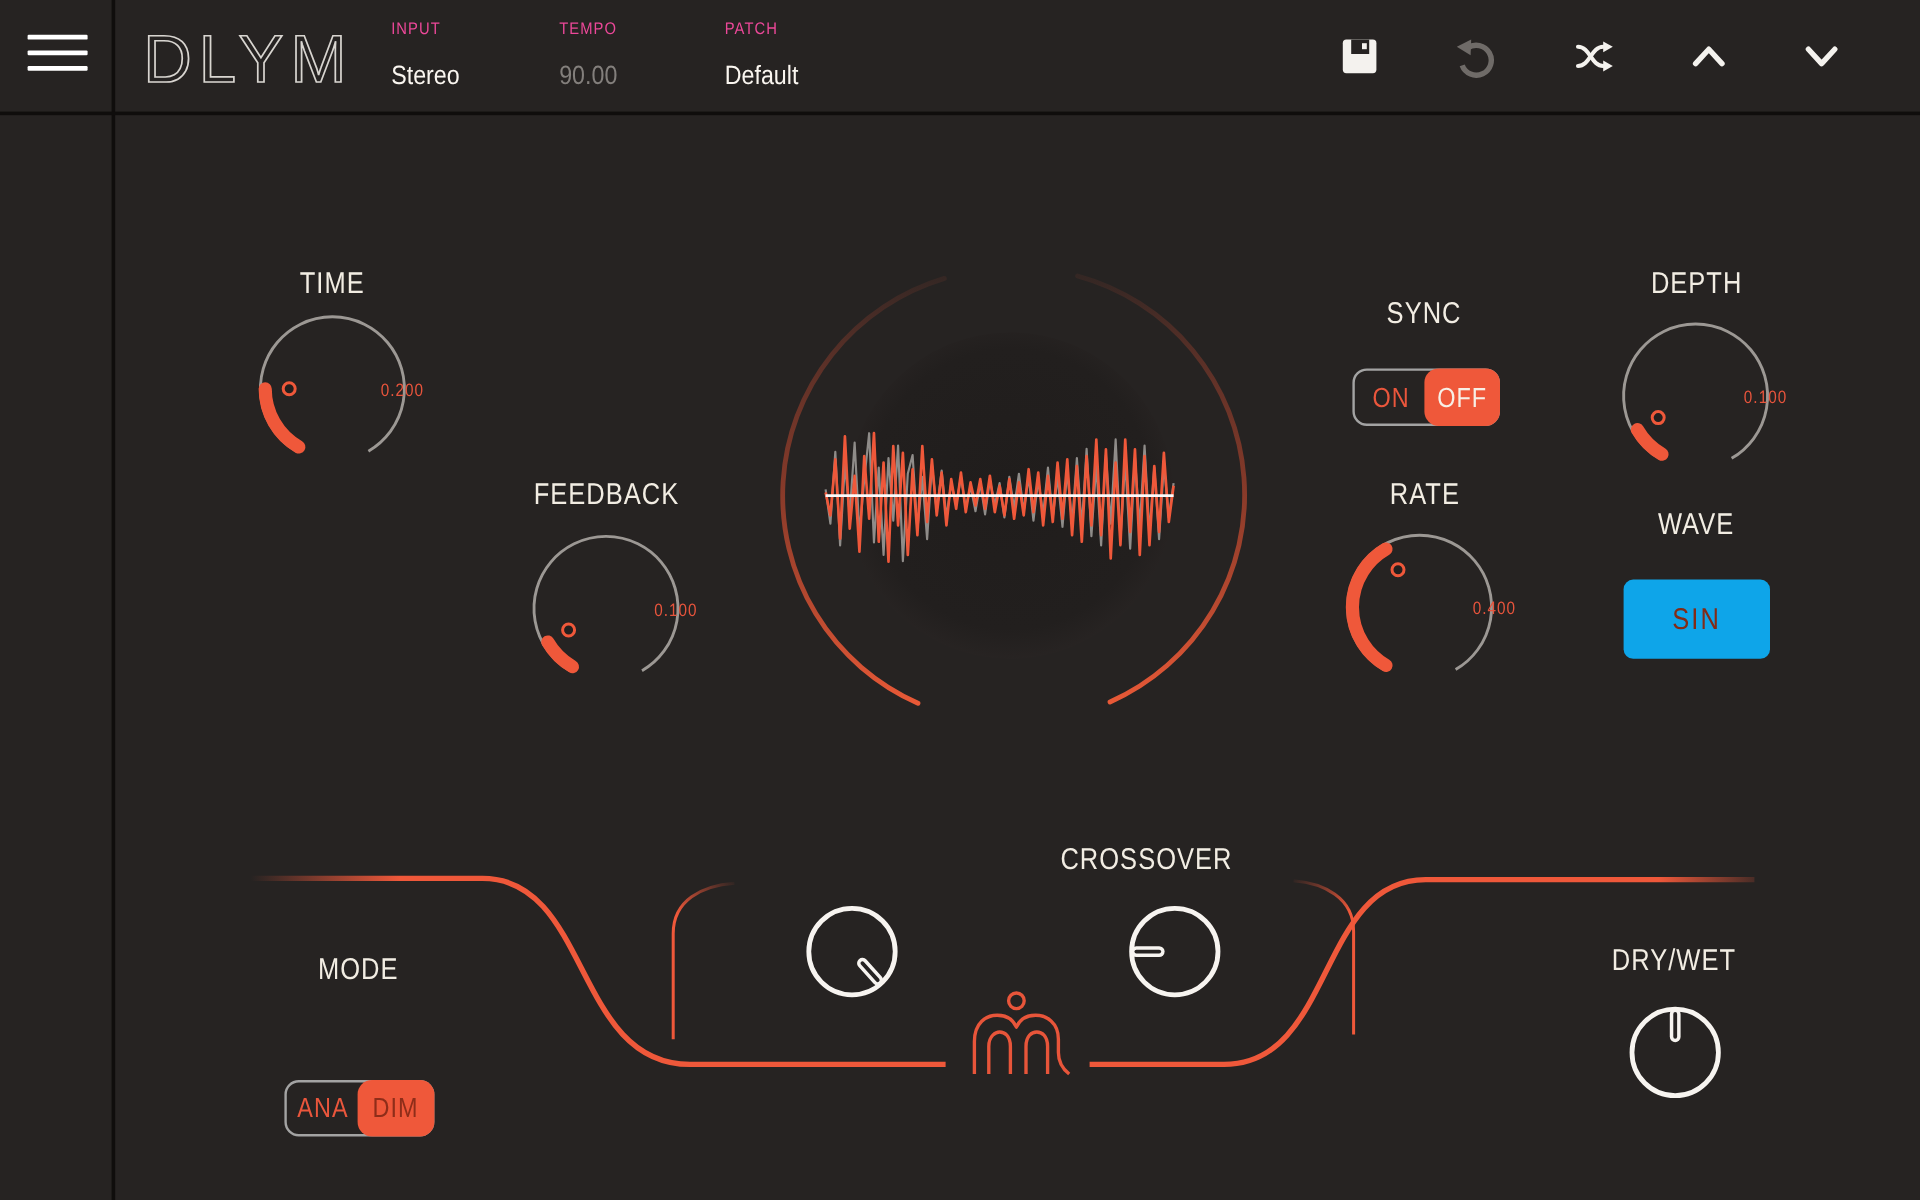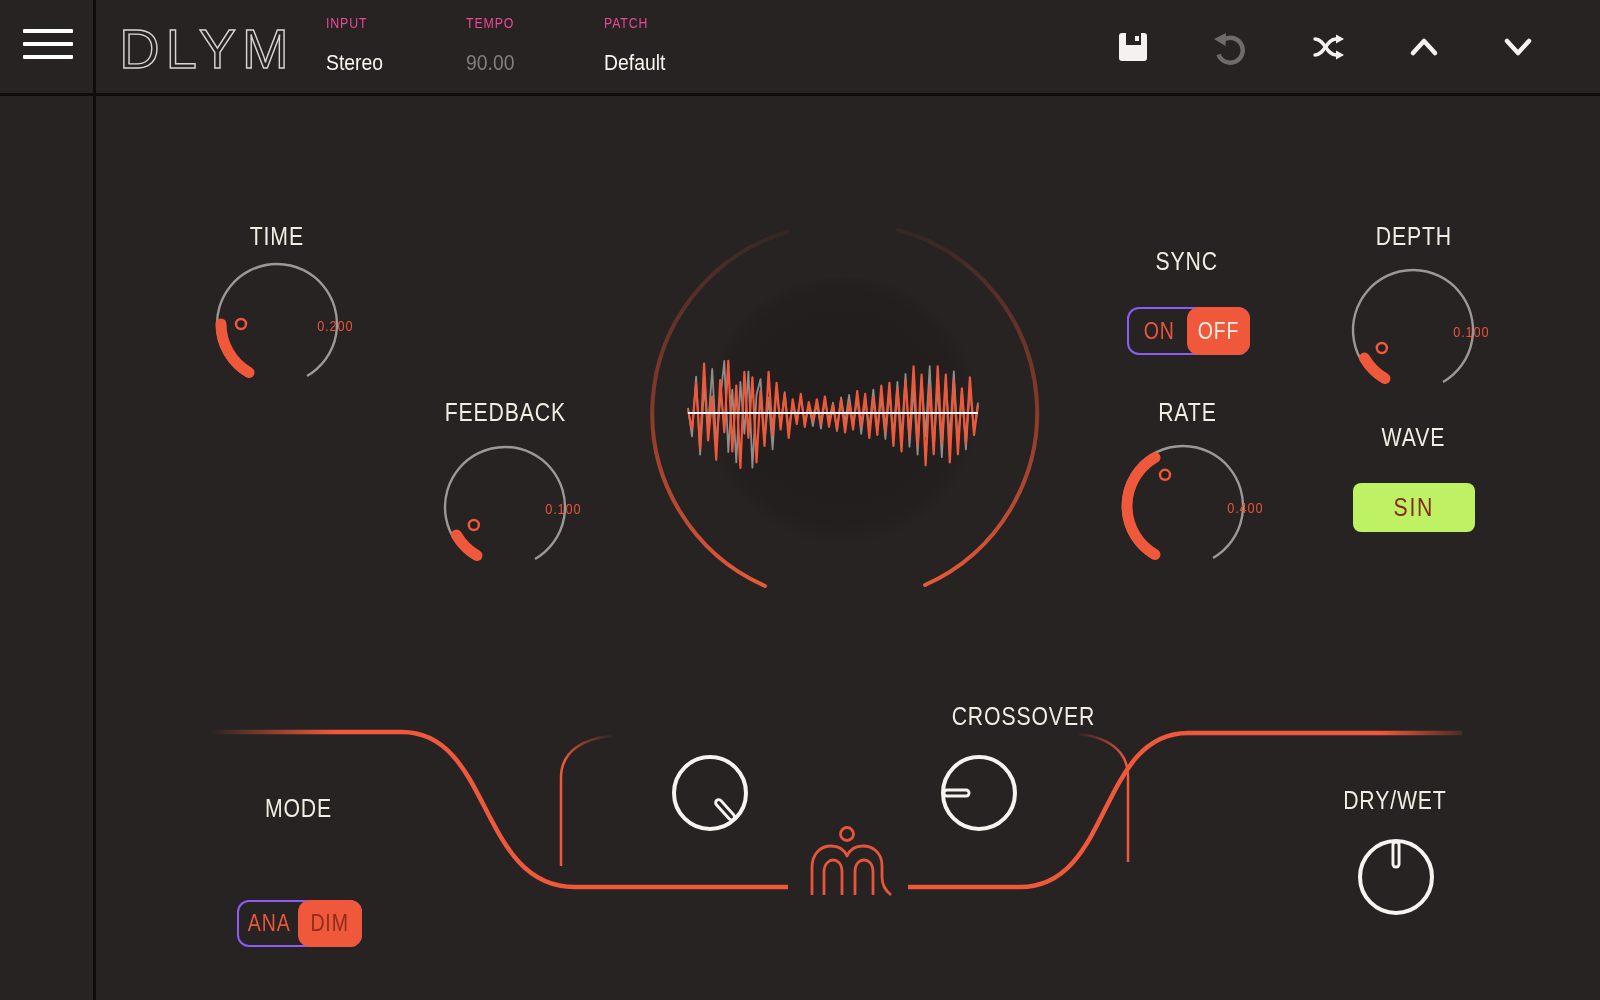--- a/index.html
+++ b/index.html
@@ -16,31 +16,31 @@
   .hfield .hlabel{font-size:14px;letter-spacing:1px;color:#ec4899;font-weight:400;}
   .hfield .hvalue{font-size:22px;color:#faf6f0;margin-top:19px;}
   .hvalue.muted{color:#837f7c;}
   .cx{display:inline-block;transform:scaleX(.88);transform-origin:left center;white-space:nowrap;}
   .cxc{display:inline-block;transform:scaleX(.85);transform-origin:center center;white-space:nowrap;}
   
   .ctl-label{width:300px;text-align:center;font-size:25px;color:#f2ede3;letter-spacing:1px;}
   
   .knob-value{width:160px;text-align:right;font-size:15px;color:#e7543c;letter-spacing:1px;}
   
-  .toggle{border:2px solid #8b5cf6;border-radius:12px;display:flex;position:relative;
+  .toggle{border:2px solid #a3a3a3;border-radius:12px;display:flex;position:relative;
           box-sizing:border-box;cursor:pointer;}
   .toggle .pill{position:absolute;top:-2px;bottom:-2px;right:-2px;width:calc(50% + 4px);
           background:#ef583a;border-radius:12px;}
   .toggle .opt{position:relative;width:50%;display:flex;align-items:center;justify-content:center;
           font-size:23px;letter-spacing:1px;}
   .toggle .opt.left{color:#ea563c;}
   .toggle.sel-light .opt.right{color:#f7efe6;}
   .toggle.sel-dark .opt.right{color:#8e2d19;}
   
-  #wave-btn{left:1353px;top:483px;width:122px;height:49px;background:#bef264;border-radius:8px;
+  #wave-btn{left:1353px;top:483px;width:122px;height:66px;background:#0ea5e9;border-radius:8px;
           display:flex;align-items:center;justify-content:center;cursor:pointer;}
   #wave-btn .wv{font-size:25px;color:#832b16;letter-spacing:2px;}
   svg text{font-family:"Liberation Sans",sans-serif;}
   .icon{cursor:pointer;}
 </style>
 </head>
 <body>
 
 <div id="app">
 
@@ -144,21 +144,21 @@
       <path d="M 855,895 L 855,872 C 855,863 860,860 864,860 C 868,860 873,863 873,872 L 873,895"></path>
     </g>
   </svg>
 
   <div class="abs ctl-label" style="left:127px;top:222px;"><span class="cxc">TIME</span></div>
   <div class="abs ctl-label" style="left:355px;top:398px;"><span class="cxc">FEEDBACK</span></div>
   <div class="abs ctl-label" style="left:1037px;top:247px;"><span class="cxc">SYNC</span></div>
   <div class="abs ctl-label" style="left:1037px;top:398px;"><span class="cxc">RATE</span></div>
   <div class="abs ctl-label" style="left:1264px;top:222px;"><span class="cxc">DEPTH</span></div>
   <div class="abs ctl-label" style="left:1263px;top:423px;"><span class="cxc">WAVE</span></div>
-  <div class="abs ctl-label" style="left:873px;top:702px;"><span class="cxc">CROSSOVER</span></div>
+  <div class="abs ctl-label" style="left:805px;top:702px;"><span class="cxc">CROSSOVER</span></div>
   <div class="abs ctl-label" style="left:1245px;top:786px;"><span class="cxc">DRY/WET</span></div>
   <div class="abs ctl-label" style="left:148px;top:794px;"><span class="cxc">MODE</span></div>
 
   <svg class="abs" style="left:192px;top:239px;" width="170" height="170">
       <path d="M54.99999999999997,136.96152422706632 A60,60 0 1 1 115,136.96152422706632" fill="none" stroke="#9c9894" stroke-width="2.4"></path>
       <path d="M56.99999999999997,133.49742261192856 A56,56 0 0 1 29,85" fill="none" stroke="#ef583a" stroke-width="11" stroke-linecap="round"></path>
       <circle cx="49" cy="85" r="5" fill="#231f1e" stroke="#ef583a" stroke-width="2.5"></circle>
     </svg>
   <div class="abs knob-value" style="left:197px;top:317px;"><span class="cxc">0.200</span></div>
 

